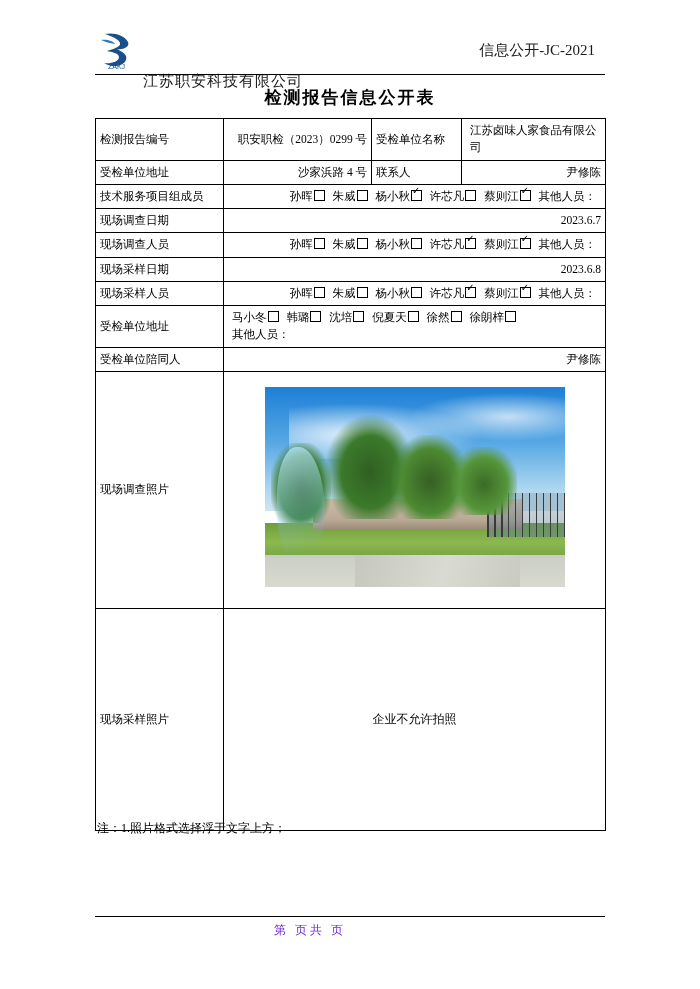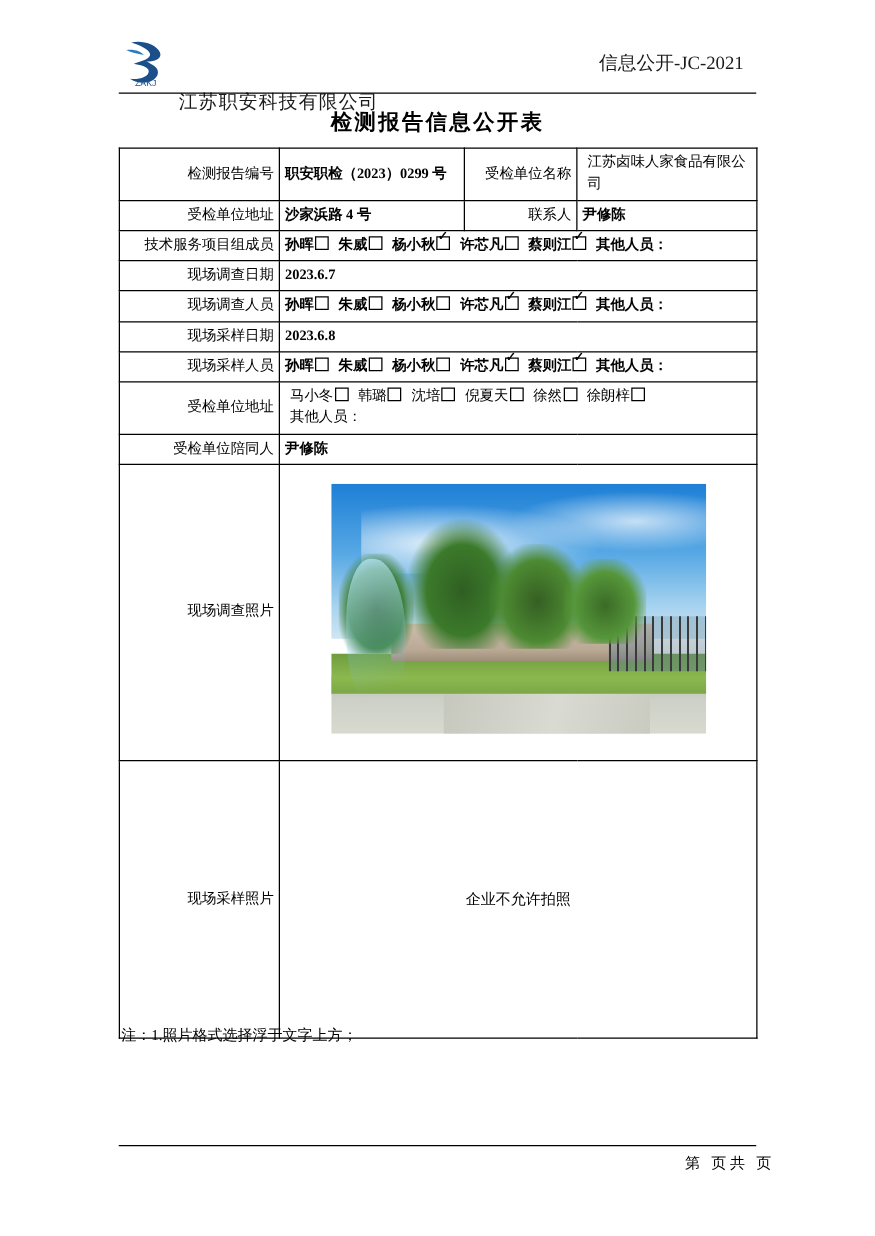--- a/index.html
+++ b/index.html
@@ -82,25 +82,25 @@
   }
   .tbl td {
     border: 1px solid #000;
     font-size: 11.5px;
     color: #000;
     padding: 3px 4px;
     vertical-align: middle;
     line-height: 1.5;
   }
   td.lbl {
-    text-align: right;
+    text-align: left;
     white-space: nowrap;
     font-family: Liberation Mono, monospace;
   }
-  td.val-c { text-align: left; font-weight: bold; }
+  td.val-c { text-align: right; }
   td.val-l { text-align: left; padding-left: 8px; }
   .cb {
     display: inline-block;
     width: 9px;
     height: 9px;
     border: 1px solid #000;
     position: relative;
     top: 1px;
     margin-left: 1px;
   }
@@ -210,23 +210,23 @@
     left: 95px;
     top: 916px;
     width: 510px;
     border-bottom: 1px solid #000;
   }
   .footer {
     position: absolute;
     left: 0;
     top: 922px;
     width: 620px;
-    text-align: right;
+    text-align: center;
     font-size: 12px;
-    color: #000000;
+    color: #6d28d9;
     letter-spacing: 3px;
   }
 </style>
 </head>
 <body>
 
 <div class="page">
 
   <div class="header">
     <div class="logo-wrap">

